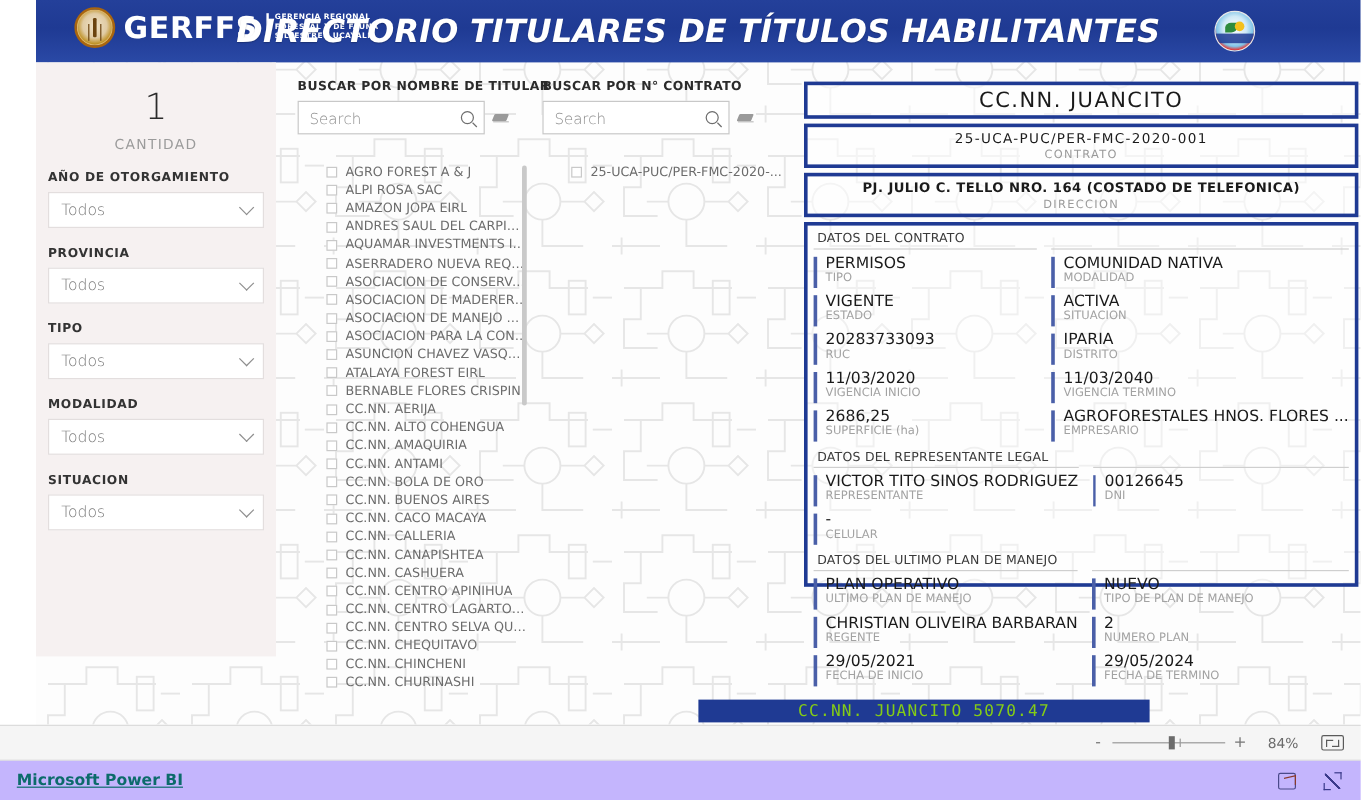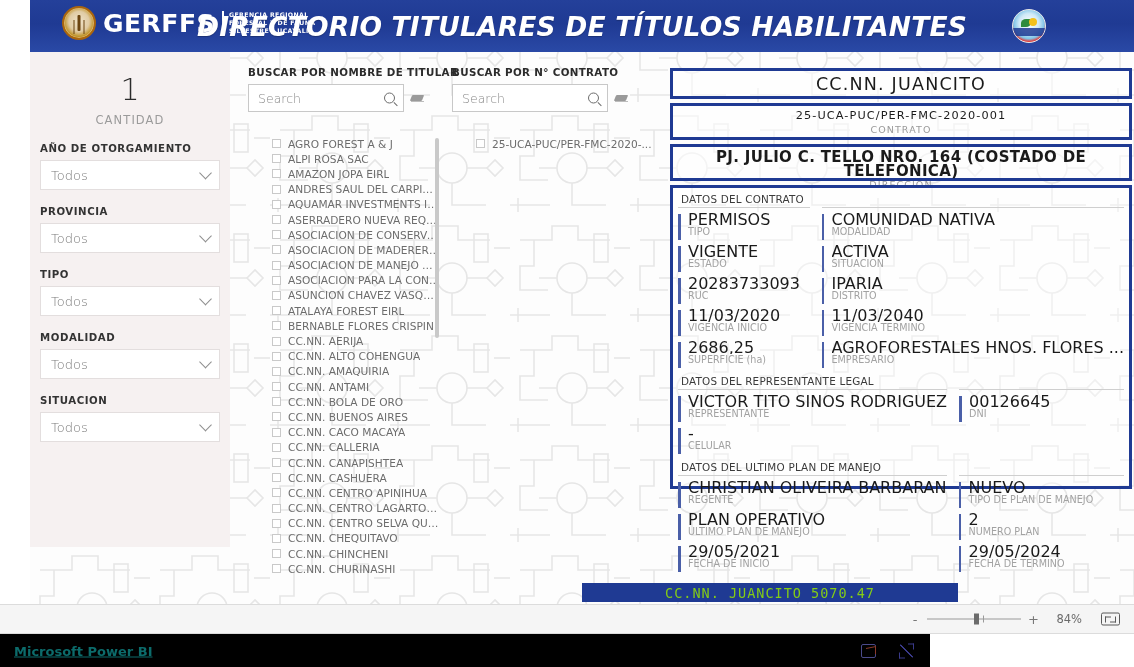--- a/index.html
+++ b/index.html
@@ -289,21 +289,21 @@
   }
   .dbox.two-line { height: 37px; padding-top: 3px; }
   .dv {
     font-size: 11.3px;
     color: #1a1a1a;
     letter-spacing: 1.1px;
     font-family: "DejaVu Sans", sans-serif;
     line-height: 14px;
   }
   .dv.small {
-    font-size: 15px;
+    font-size: 11px;
     letter-spacing: 0.35px;
     font-weight: bold;
   }
   .dl {
     font-size: 9.5px;
     color: #9a9a9a;
     letter-spacing: 1.1px;
     font-family: "DejaVu Sans", sans-serif;
     line-height: 13px;
   }
@@ -329,21 +329,21 @@
     padding-left: 10px;
     margin-bottom: 7px;
   }
   .kv::before {
     content: "";
     position: absolute; left: 0; top: 1px;
     width: 2.5px; height: 26px;
     background: #4a5fa8;
   }
   .kv .v {
-    font-size: 16px;
+    font-size: 13px;
     color: #1a1a1a;
     font-family: "DejaVu Sans", sans-serif;
     line-height: 13px;
     white-space: nowrap; overflow: hidden; text-overflow: ellipsis;
   }
   .kv .k {
     font-size: 9.6px;
     color: #a2a2a2;
     font-family: "DejaVu Sans", sans-serif;
     line-height: 12px;
@@ -413,22 +413,22 @@
   .fitscreen::after {
     content:""; position:absolute; right:3px; bottom:2.5px;
     width:5px; height:5px;
     border-right:1.4px solid #5a5a5a; border-bottom:1.4px solid #5a5a5a;
   }
 
   
   .footer {
     position: absolute;
     left: 0; top: 634px;
-    width: 930px; height: 33px;
-    background: #000000;
+    width: 1134px; height: 33px;
+    background: #c4b5fd;
   }
   .pbi-link {
     position: absolute; left: 14px; top: 50%;
     transform: translateY(-50%);
     font-size: 13px; font-weight: bold;
     color: #0c6b6b;
     text-decoration: underline;
     font-family: "DejaVu Sans", sans-serif;
     cursor: pointer;
   }
@@ -788,26 +788,26 @@
               <div class="kv">
                 <div class="v">00126645</div>
                 <div class="k">DNI</div>
               </div>
             </div>
           </div>
           <div class="section-head">DATOS DEL ULTIMO PLAN DE MANEJO</div>
           <div class="cols">
             <div class="col">
               <div class="kv">
+                <div class="v">PLAN OPERATIVO</div>
+                <div class="k">ULTIMO PLAN DE MANEJO</div>
+              </div>
+              <div class="kv">
                 <div class="v">CHRISTIAN OLIVEIRA BARBARAN</div>
                 <div class="k">REGENTE</div>
-              </div>
-              <div class="kv">
-                <div class="v">PLAN OPERATIVO</div>
-                <div class="k">ULTIMO PLAN DE MANEJO</div>
               </div>
               <div class="kv">
                 <div class="v">29/05/2021</div>
                 <div class="k">FECHA DE INICIO</div>
               </div>
             </div>
             <div class="col">
               <div class="kv">
                 <div class="v">NUEVO</div>
                 <div class="k">TIPO DE PLAN DE MANEJO</div>

